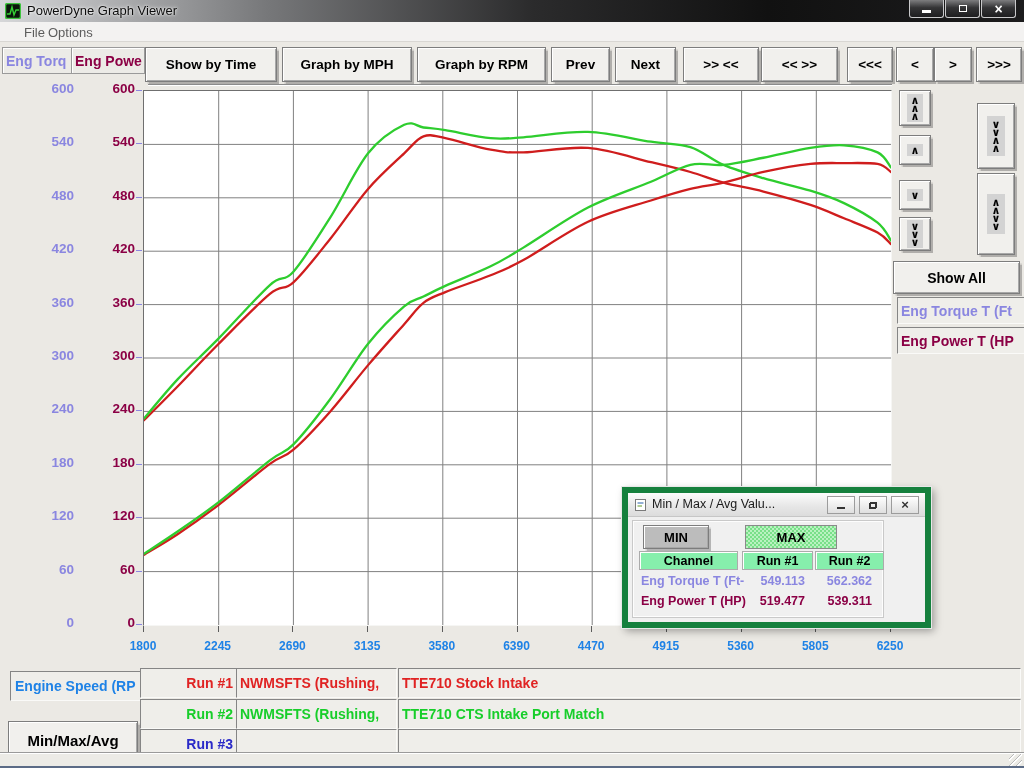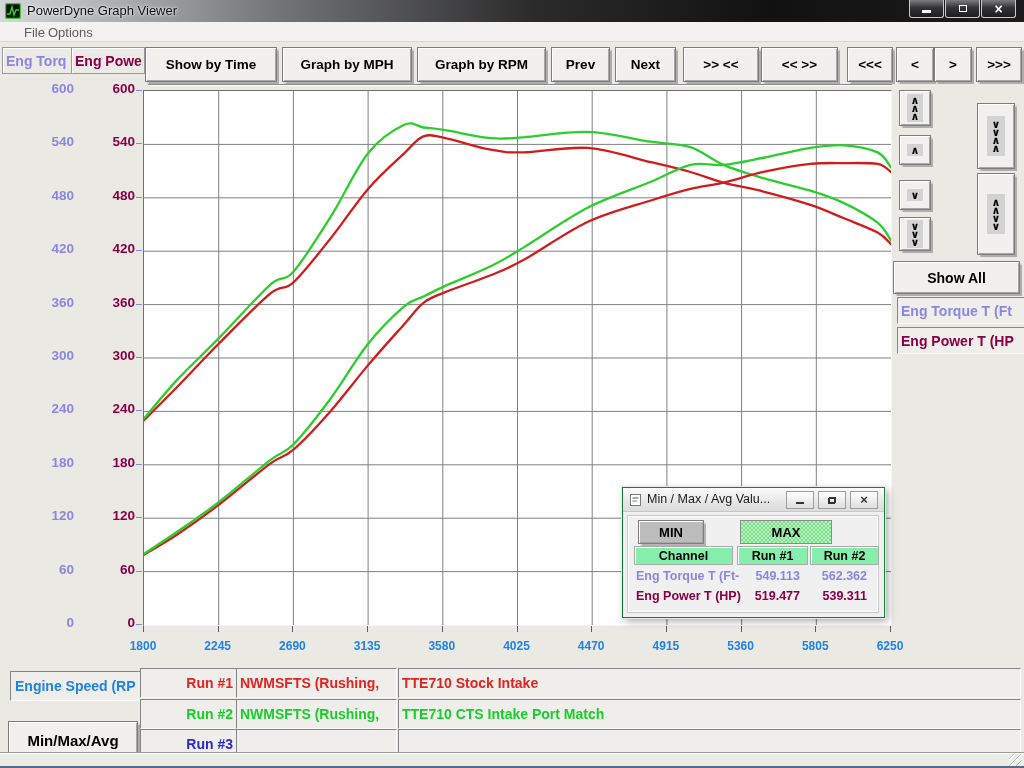--- a/index.html
+++ b/index.html
@@ -50,21 +50,21 @@
   .tickb{position:absolute;width:1px;height:6px;background:#5c5c5c;}
   .tickl{position:absolute;width:6px;height:1px;background:#8a86e0;}
 
   
   .chev{display:flex;flex-direction:column;align-items:center;justify-content:center;
     background:#d3d3d3;padding:2px 4px;font-size:11px;font-weight:bold;line-height:8px;}
   .chev div{height:8px;}
 
   
   #minmax{position:absolute;left:622px;top:487px;width:261px;height:129px;background:#f0f0f0;
-    border:1px solid #15803d;box-shadow:0 0 0 1px #e8e8e8,3px 3px 8px rgba(0,0,0,.35);}
+    border:6px solid #15803d;box-shadow:0 0 0 1px #e8e8e8,3px 3px 8px rgba(0,0,0,.35);padding-left:36px;}
   #minmax-titlebar{position:absolute;left:0;top:0;width:100%;height:23px;
     background:linear-gradient(#fcfcfc,#e6e6e6 60%,#dcdcdc);border-bottom:1px solid #c6c6c6;}
   #minmax-title{position:absolute;left:24px;top:4px;font-size:12.5px;color:#1a1a1a;white-space:nowrap;}
   #minmax-caps{position:absolute;right:6px;top:3px;display:flex;gap:4px;}
   .mcap{width:26px;height:16px;background:linear-gradient(#fefefe,#dfdfdf);border:1px solid #9c9c9c;
     display:flex;align-items:center;justify-content:center;color:#333;}
   .mgly-min{width:8px;height:2px;background:#333;margin-top:6px;}
   .mgly-rest{position:relative;width:8px;height:7px;}
   .mgly-rest i{position:absolute;left:0;bottom:0;width:5px;height:4px;border:1px solid #333;display:block;}
   .mgly-rest b{position:absolute;right:0;top:0;width:5px;height:4px;border:1px solid #333;display:block;}
@@ -216,21 +216,21 @@
       <div class="tickb" style="left: 740.6px; top: 626px;"></div>
       <div class="tickb" style="left: 815.3px; top: 626px;"></div>
       <div class="tickb" style="left: 890px; top: 626px;"></div>
     </div>
   <div id="xlabels" style="position:absolute;left:143px;top:639px;width:747px;height:18px;color:#1e82e6">
       <div class="xlab" style="left: -30px; top: 0px;">1800</div>
       <div class="xlab" style="left: 44.7px; top: 0px;">2245</div>
       <div class="xlab" style="left: 119.4px; top: 0px;">2690</div>
       <div class="xlab" style="left: 194.1px; top: 0px;">3135</div>
       <div class="xlab" style="left: 268.8px; top: 0px;">3580</div>
-      <div class="xlab" style="left: 343.5px; top: 0px;">4025</div>
+      <div class="xlab" style="left: 343.5px; top: 0px;">6390</div>
       <div class="xlab" style="left: 418.2px; top: 0px;">4470</div>
       <div class="xlab" style="left: 492.9px; top: 0px;">4915</div>
       <div class="xlab" style="left: 567.6px; top: 0px;">5360</div>
       <div class="xlab" style="left: 642.3px; top: 0px;">5805</div>
       <div class="xlab" style="left: 717px; top: 0px;">6250</div>
     </div>
 
   <div id="rightpanel">
       <div class="btn" style="left: 899px; top: 90px; width: 30px; height: 34px;"><span class="chev"><div>∧</div><div>∧</div><div>∧</div></span></div>
       <div class="btn" style="left: 899px; top: 135px; width: 30px; height: 28px;"><span class="chev"><div>∧</div></span></div>

